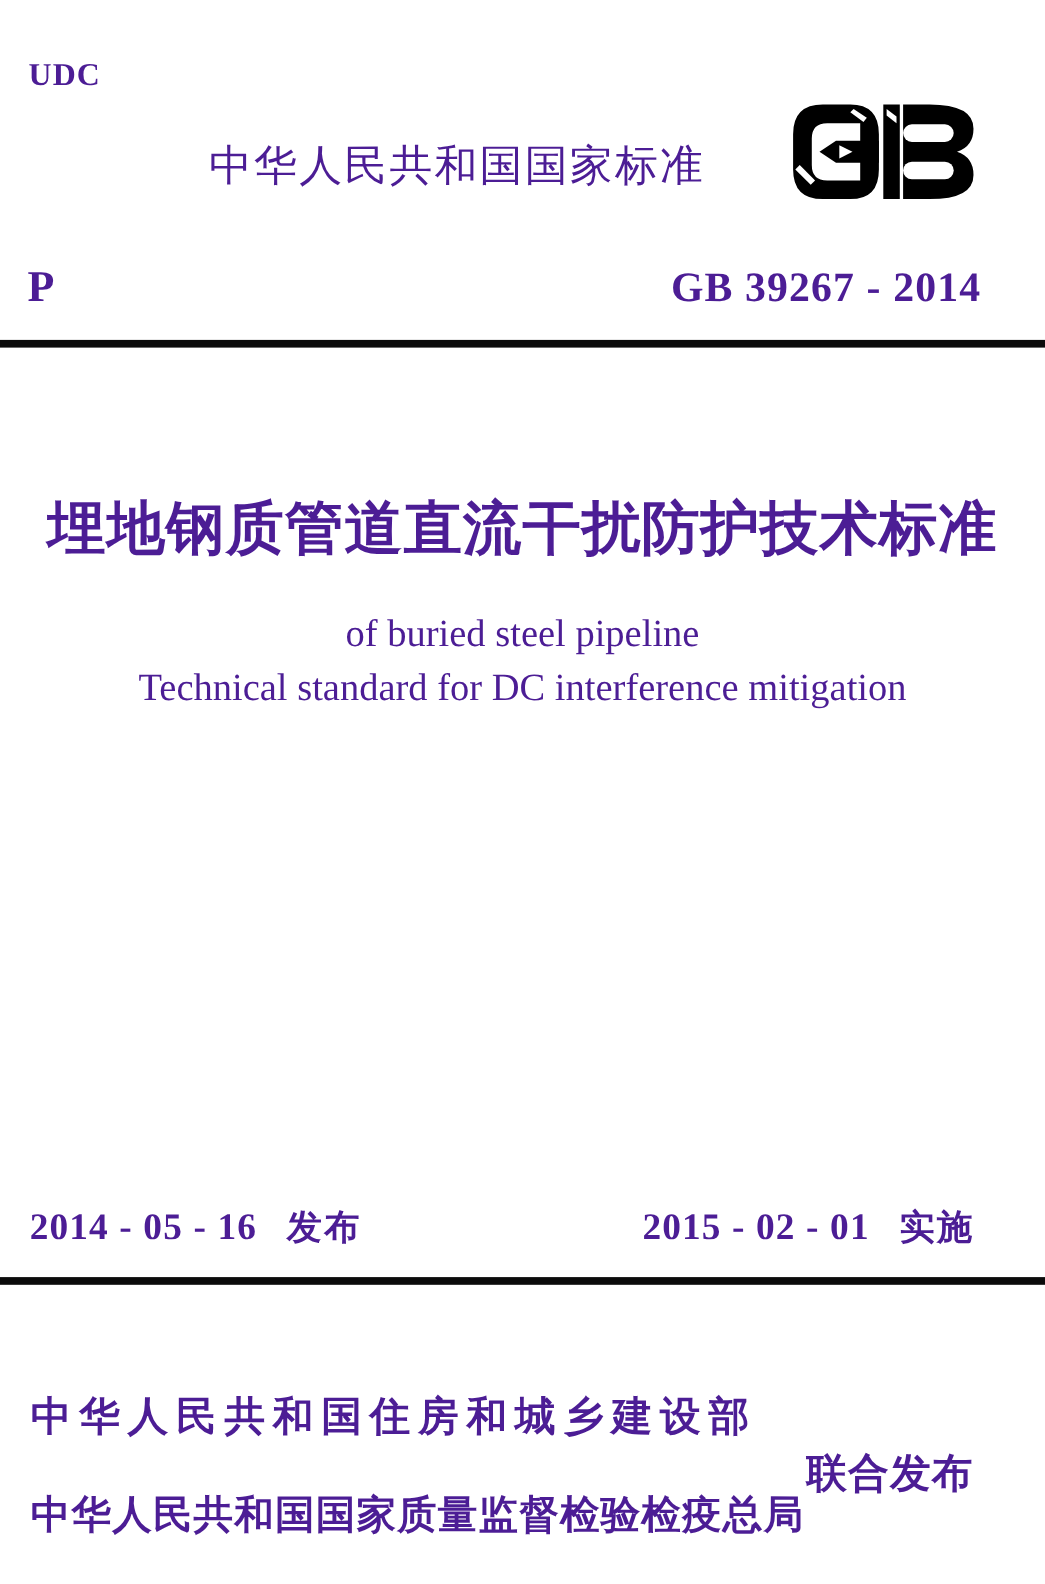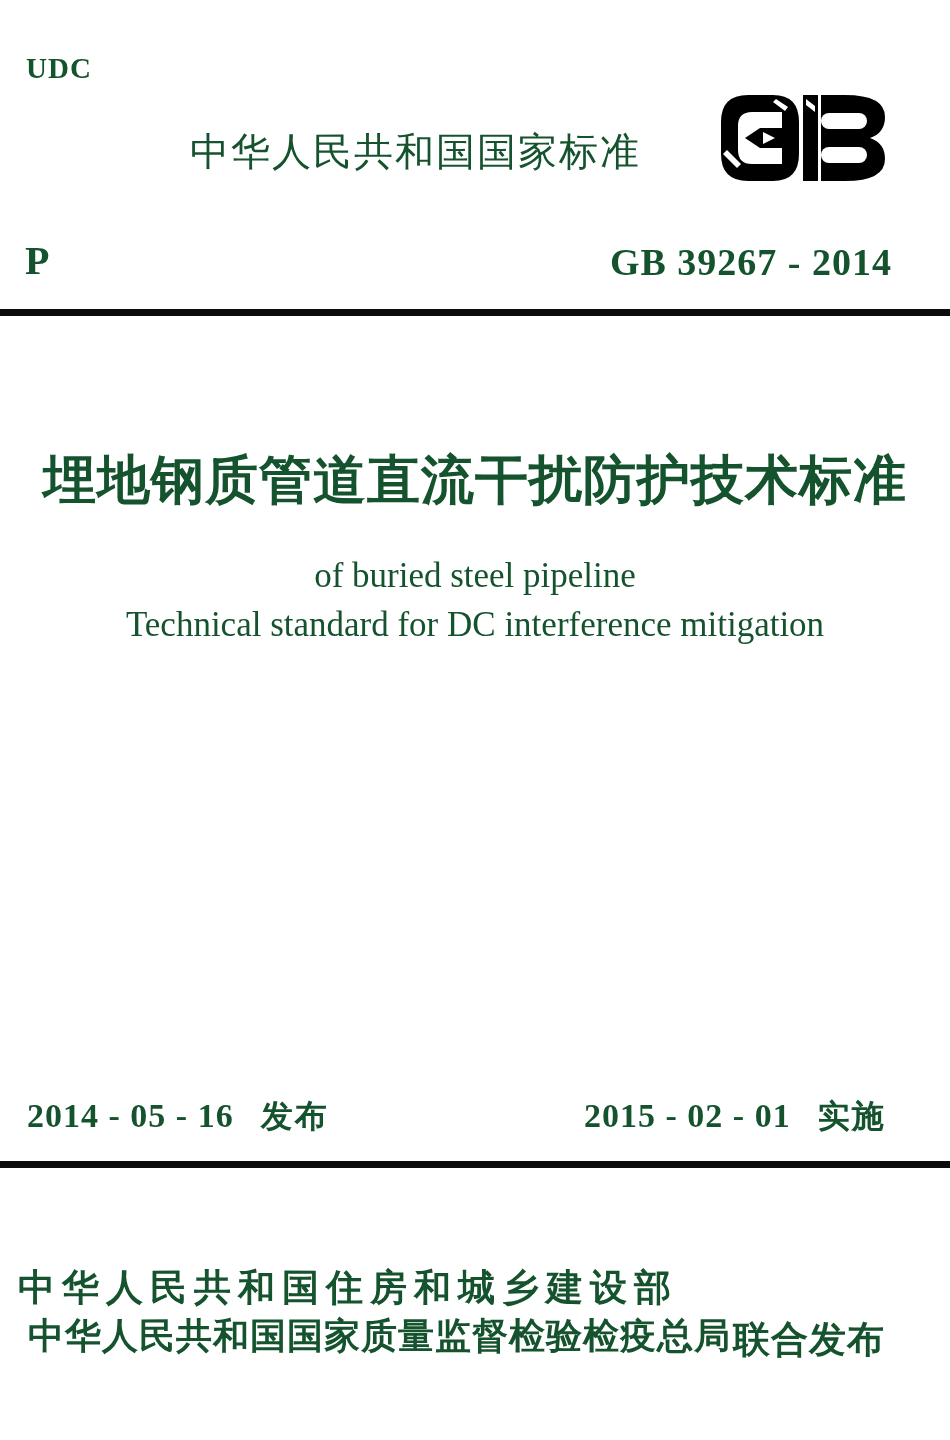--- a/index.html
+++ b/index.html
@@ -6,21 +6,21 @@
     margin: 0;
     padding: 0;
     background: #ffffff;
   }
   .page {
     position: relative;
     width: 950px;
     height: 1440px;
     background: #ffffff;
     overflow: hidden;
-    color: #14532d;
+    color: #4c1d95;
     font-family: "DejaVu Sans", "Liberation Sans", sans-serif;
   }
 
   .udc {
     position: absolute;
     left: 26px; top: 54px;
     font-family: "Liberation Serif", "DejaVu Serif", serif;
     font-weight: bold;
     font-size: 29px;
     letter-spacing: 1px;
@@ -105,31 +105,31 @@
     letter-spacing: 1px;
   }
   .date-label {
     font-weight: bold;
     font-size: 32px;
     letter-spacing: 2px;
     margin-left: 22px;
   }
   .pub-line1 {
     position: absolute;
-    left: 18px; top: 1269px;
+    left: 28px; top: 1269px;
     font-weight: bold;
     font-size: 37px;
     letter-spacing: 7px;
     line-height: 1;
     white-space: nowrap;
     text-align: right;
   }
   .pub-line2 {
     position: absolute;
-    left: 28px; top: 1318px;
+    left: 28px; top: 1360px;
     font-weight: bold;
     font-size: 36px;
     letter-spacing: 1px;
     line-height: 1;
     white-space: nowrap;
   }
   .joint-label {
     position: absolute;
     left: 733px; top: 1296px;
     font-weight: bold;

